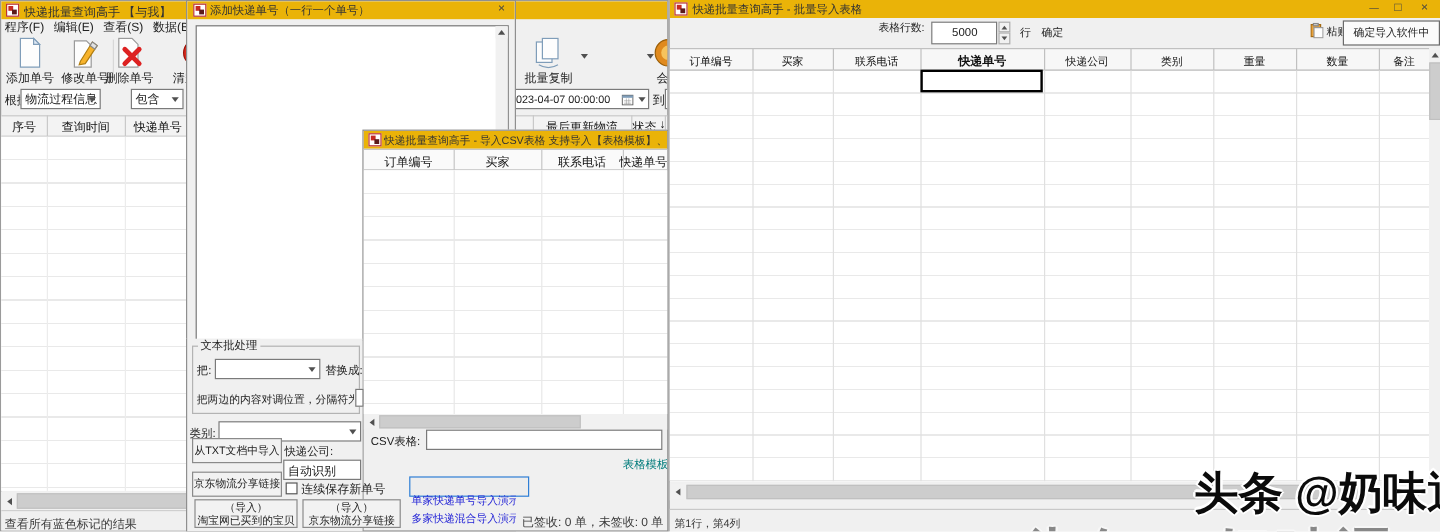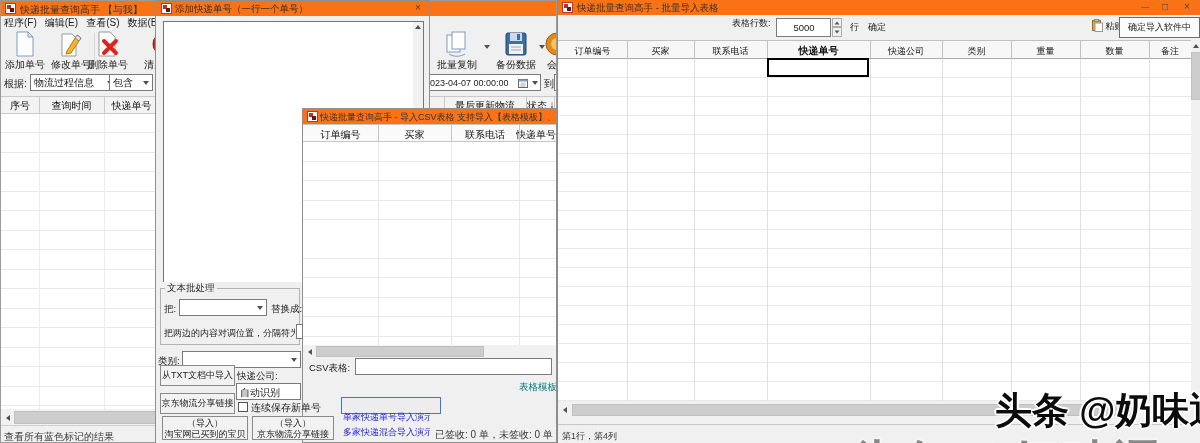--- a/index.html
+++ b/index.html
@@ -1,21 +1,21 @@
 <!DOCTYPE html>
 <html><head>
 <meta charset="utf-8">
 <style>
   html,body{margin:0;padding:0;}
   body{width:1200px;height:443px;position:relative;overflow:hidden;
        font-family:"Liberation Sans","DejaVu Sans",sans-serif;
        background:#fff;color:#222;-webkit-font-smoothing:antialiased;}
   .abs{position:absolute;}
   .win{position:absolute;background:#f0f0f0;box-sizing:border-box;}
-  .titlebar{position:absolute;left:0;top:0;right:0;height:15px;background:#f97316;}
+  .titlebar{position:absolute;left:0;top:0;right:0;height:15px;background:#eab308;}
   .title-text{position:absolute;top:2px;font-size:10px;color:#333;white-space:nowrap;overflow:hidden;}
   .logo{position:absolute;width:11px;height:11px;background:#fff;border:1px solid #b33;box-sizing:border-box;}
   .logo:before{content:"";position:absolute;left:1px;top:1px;width:4px;height:4px;background:#c62a22;}
   .logo:after{content:"";position:absolute;right:1px;bottom:1px;width:4px;height:4px;background:#5a1a1a;}
   .winctl{position:absolute;top:0;width:18px;height:14px;text-align:center;font-size:10px;color:#444;line-height:14px;}
   .menu-item{font-size:10px;color:#222;white-space:nowrap;}
   .tbtn{position:absolute;top:30px;text-align:center;font-size:10px;color:#222;}
   .tbtn .ic{display:block;margin:0 auto 1px auto;}
   .sep{position:absolute;width:1px;background:#d8d8d8;}
   .combo{position:absolute;background:#fff;border:1px solid #7a7a7a;box-sizing:border-box;font-size:10px;
@@ -91,41 +91,31 @@
   </div>
   <div class="tbtn" style="left:431px;width:50px;">
     <svg class="ic" width="24" height="26" viewBox="0 0 24 26">
         <rect x="2" y="4" width="13" height="17" fill="#fdfdfd" stroke="#7f9db9"></rect>
         <rect x="7" y="1" width="13" height="17" fill="#fdfdfd" stroke="#7f9db9"></rect>
         <path d="M4 23 C9 26 15 26 20 23" stroke="#7f9db9" fill="none"></path>
       </svg>
     <span>批量复制</span>
   </div>
   <div class="abs tri-d" style="left:483px;top:44px;"></div>
-  <div class="tbtn" style="left:489px;width:52px;">
-    <svg class="ic" width="24" height="26" viewBox="0 0 24 26">
-        <rect x="2" y="2" width="20" height="22" rx="2" fill="#3a6ea5" stroke="#24466b"></rect>
-        <rect x="6" y="2" width="12" height="8" fill="#cfd8e6"></rect>
-        <rect x="13" y="3" width="3" height="6" fill="#3a6ea5"></rect>
-        <rect x="5" y="13" width="14" height="10" fill="#f2f2f2"></rect>
-        <path d="M7 16 H17 M7 19 H17" stroke="#9aa7b8"></path>
-      </svg>
-    <span>备份数据</span>
-  </div>
   <div class="abs tri-d" style="left:538px;top:44px;"></div>
   <div class="tbtn" style="left:536px;width:40px;">
     <svg class="ic" width="24" height="26" viewBox="0 0 24 26" style="margin-left:8px;">
         <circle cx="12" cy="13" r="11" fill="#e08a1e" stroke="#9b5f08"></circle>
         <circle cx="12" cy="13" r="6" fill="#f6c35c"></circle>
       </svg>
     <span>会员</span>
   </div>
 
   <span class="lbl" style="left:3px;top:76px;">根据:</span>
-  <div class="combo" style="left:29px;top:73px;width:87px;height:17px;">
+  <div class="combo" style="left:16px;top:73px;width:67px;height:17px;">
     <span>物流过程信息</span><span class="car tri-d"></span>
   </div>
   <div class="combo" style="left:108px;top:73px;width:44px;height:17px;">
     <span>包含</span><span class="car tri-d"></span>
   </div>
   <div class="inputbox" style="left:154px;top:73px;width:130px;height:17px;"></div>
   <div class="inputbox" style="left:420px;top:73px;width:120px;height:17px;font-size:9px;padding-top:3px;">
     <span>2023-04-07 00:00:00</span>
     <svg width="10" height="10" viewBox="0 0 10 10" style="position:absolute;right:12px;top:3px;">
         <rect x="0.5" y="1.5" width="9" height="8" fill="#fff" stroke="#666"></rect>

